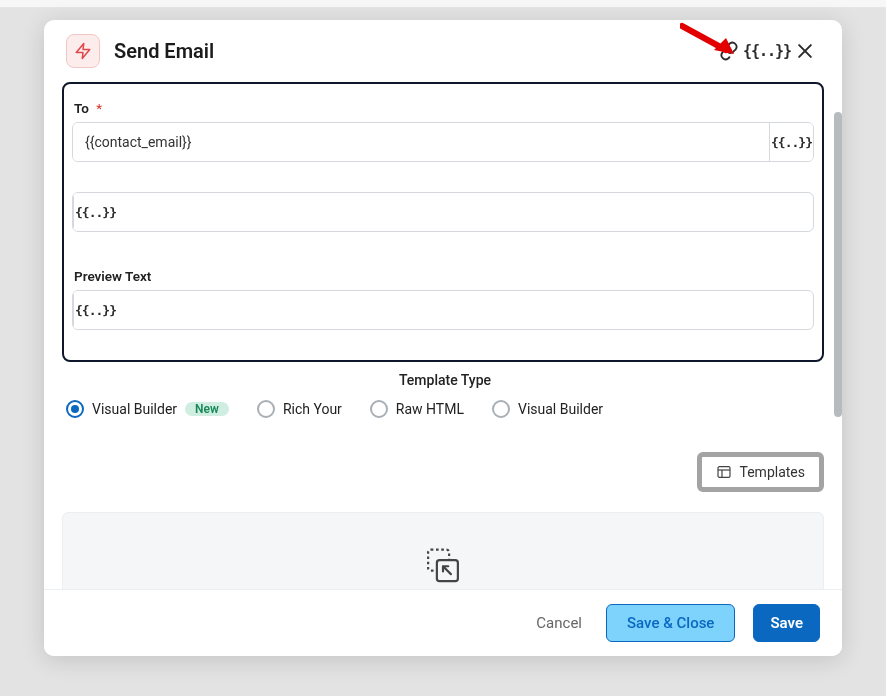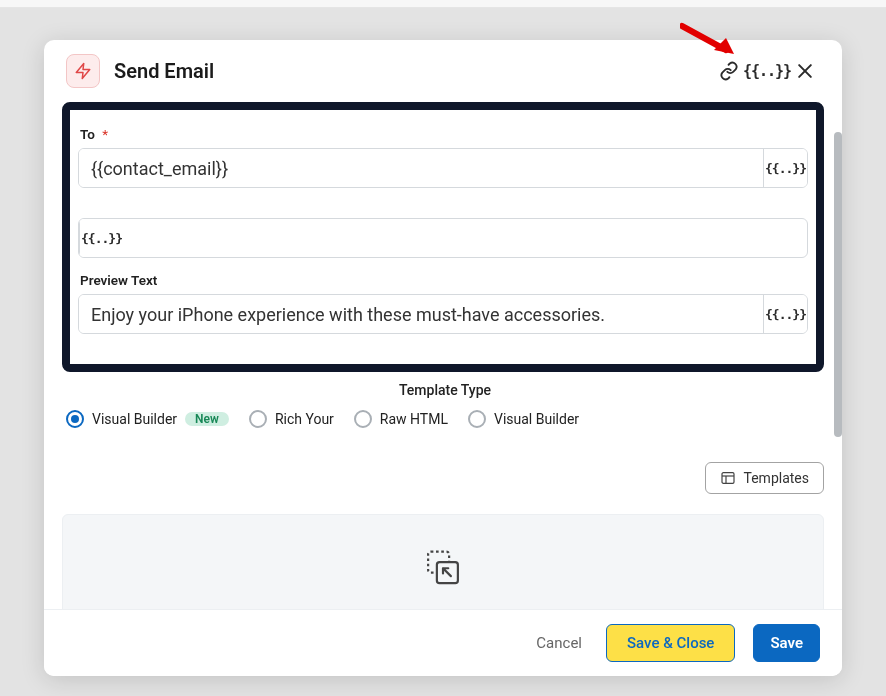--- a/index.html
+++ b/index.html
@@ -14,21 +14,21 @@
     position:absolute; top:0; left:0; right:0; bottom:0;
     background:#e3e3e3;
   }
   .top-bar {
     position:absolute; left:0; right:0; top:0; height:8px;
     background:#f7f7f7;
     border-bottom:1px solid #e5e5e5;
   }
   .modal {
     position:absolute;
-    left:44px; top:40px;
+    left:44px; top:20px;
     width:798px; height:636px;
     background:#fff;
     border-radius:10px;
     box-shadow:0 4px 24px rgba(0,0,0,0.14);
     display:flex; flex-direction:column;
     overflow:hidden;
   }
 
   
   .modal-header {
@@ -65,21 +65,21 @@
 
   
   .modal-body {
     flex:1;
     padding:0 18px 0 18px;
     overflow:hidden;
   }
 
   
   .highlight-box {
-    border:8px solid #0f172a;
+    border:2px solid #0f172a;
     border-radius:8px;
     padding:8px 8px 24px 8px;
     margin-bottom:10px;
   }
 
   .field {
     padding:2px 0 6px 0;
   }
   .field-label {
     font-size:13.5px; color:#222; font-weight:600;
@@ -88,21 +88,21 @@
   .req-star { color:#d93025; margin-left:4px; font-weight:400; }
   .input-row {
     display:flex; align-items:stretch;
     border:1px solid #d5d9dd;
     border-radius:6px; overflow:hidden;
     height:40px;
   }
   .input-row input {
     flex:1; border:none; outline:none;
     padding:0 12px;
-    font-size:18px; color:#333;
+    font-size:14px; color:#333;
     font-family:inherit;
   }
   .curly-btn {
     width:44px;
     border-left:1px solid #d5d9dd;
     display:flex; align-items:center; justify-content:center;
     cursor:pointer;
     font-family:monospace;
     font-weight:700;
     color:#2b2b2b;
@@ -110,21 +110,21 @@
     font-size:13px;
     background:#fff;
   }
 
   .tmpltype-label {
     font-size:14px; color:#222; font-weight:500;
     margin:8px 0 12px 4px;
     text-align:center;
   }
   .radio-row {
-    display:flex; align-items:center; gap:20px;
+    display:flex; align-items:center; gap:28px;
     padding-left:4px;
   }
   .radio-item {
     display:flex; align-items:center; gap:8px;
     cursor:pointer;
   }
   .radio-circle {
     width:18px; height:18px;
     border:2px solid #a9afb5;
     border-radius:50%;
@@ -142,21 +142,21 @@
     background:#cfeee1; color:#188857;
     font-size:12px; font-weight:600;
     padding:0 10px; border-radius:10px;
   }
 
   .templates-bar {
     display:flex; justify-content:flex-end;
     margin-top:34px;
   }
   .templates-btn {
-    border:1px solid #a3a3a3;
+    border:5px solid #a3a3a3;
     border-radius:6px;
     padding:7px 14px;
     display:flex; align-items:center; gap:8px;
     font-size:14px; color:#333;
     cursor:pointer;
     background:#fff;
   }
   .templates-btn svg { width:16px; height:16px; }
 
   .canvas {
@@ -180,21 +180,21 @@
   }
   .btn-cancel {
     font-size:15px; color:#666;
     cursor:pointer;
     padding:8px 6px;
     text-align:right;
   }
   .btn-outline {
     border:1px solid #0b68c1;
     color:#0b68c1;
-    background:#fde047;
+    background:#7dd3fc;
     border-radius:6px;
     padding:9px 20px;
     font-size:15px; font-weight:500;
     cursor:pointer;
     text-align:center;
   }
   .btn-primary {
     background:#0b68c1;
     color:#fff;
     border-radius:6px;
@@ -264,26 +264,25 @@
           <div class="curly-btn">{{..}}</div>
         </div>
       </div>
 
       <div class="field" style="margin-top:22px">
         <div class="input-row">
           <div class="curly-btn">{{..}}</div>
         </div>
       </div>
 
-      <div class="field" style="">
+      <div class="field" style="margin-top:22px">
         <div class="field-label">
           <span>Preview Text</span>
         </div>
         <div class="input-row">
-          <input type="text" value="Enjoy your iPhone experience with these must-have accessories." style="">
           <div class="curly-btn">{{..}}</div>
         </div>
       </div>
 
     </div>
 
     <div class="tmpltype-label">Template Type</div>
     <div class="radio-row">
       <div class="radio-item">
         <div class="radio-circle sel"></div>

